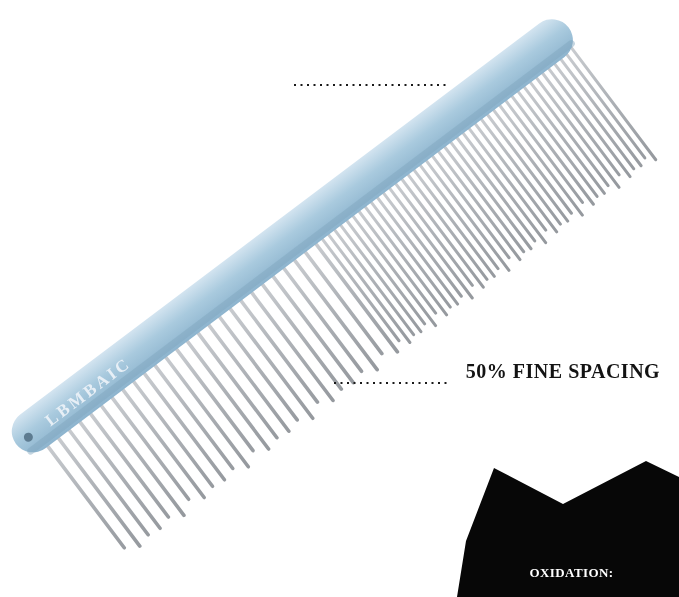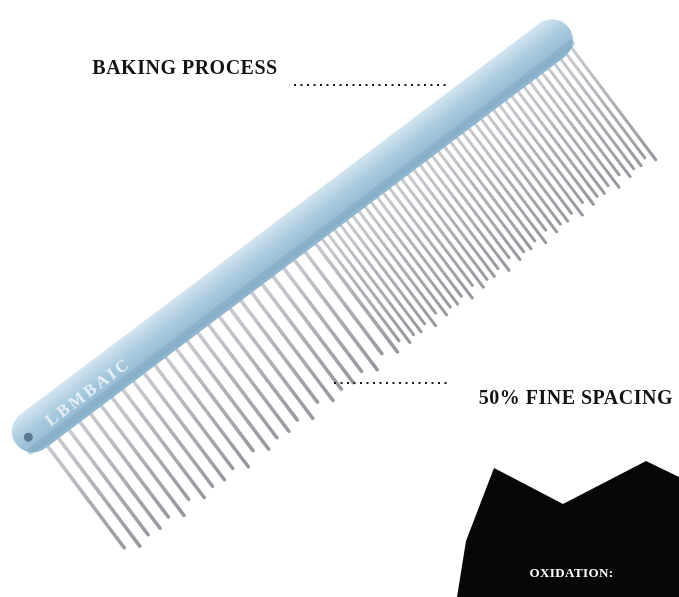--- a/index.html
+++ b/index.html
@@ -2,21 +2,21 @@
 <html><head>
 <meta charset="utf-8">
 <style>
   html,body{margin:0;padding:0;background:#fff}
   .stage{position:relative;width:679px;height:597px;background:#ffffff;overflow:hidden;
          font-family:"Liberation Serif",serif}
   svg{position:absolute;left:0;top:0}
   .annot{position:absolute;font-weight:bold;color:#131313;font-size:20px;line-height:1.35;
          text-align:center;letter-spacing:0.5px}
   #annot-top{left:78px;top:54px;width:214px}
-  #annot-mid{left:453px;top:384px;width:220px;text-align:right;white-space:nowrap}
+  #annot-mid{left:453px;top:358px;width:220px;text-align:center;white-space:nowrap}
   .badge-text{position:absolute;left:464px;top:516px;width:215px;color:#ffffff;text-align:center;
               font-weight:bold;font-size:13px;line-height:1.75;white-space:pre;letter-spacing:0.4px}
 </style>
 </head>
 <body>
 
 <div class="stage">
 
   <svg width="679" height="597" viewBox="0 0 679 597">
     <defs>
@@ -109,21 +109,20 @@
       <text id="brand" x="38" y="7" font-size="17" letter-spacing="3" font-weight="bold" font-family="Liberation Serif, serif" fill="#e7eff6">LBMBAIC</text>
     </g>
 
     <line id="leader-top" x1="294" y1="85" x2="446" y2="85" stroke="#1a1a1a" stroke-width="2.2" stroke-dasharray="2 4.5"></line>
     <line id="leader-mid" x1="334" y1="383" x2="447" y2="383" stroke="#1a1a1a" stroke-width="2.2" stroke-dasharray="2 4.5"></line>
 
     <polygon id="badge-shape" points="466,541 494,468 563,504 646,461 679,477 679,597 457,597" fill="#070707"></polygon>
   </svg>
 
   <div class="annot" id="annot-top">
-    <div>BAKING PROCESS</div>
   </div>
 
   <div class="annot" id="annot-mid">50% FINE SPACING</div>
 
   <div class="badge-text">
     <div>OXIDATION:</div>
     
     
   </div>
 

